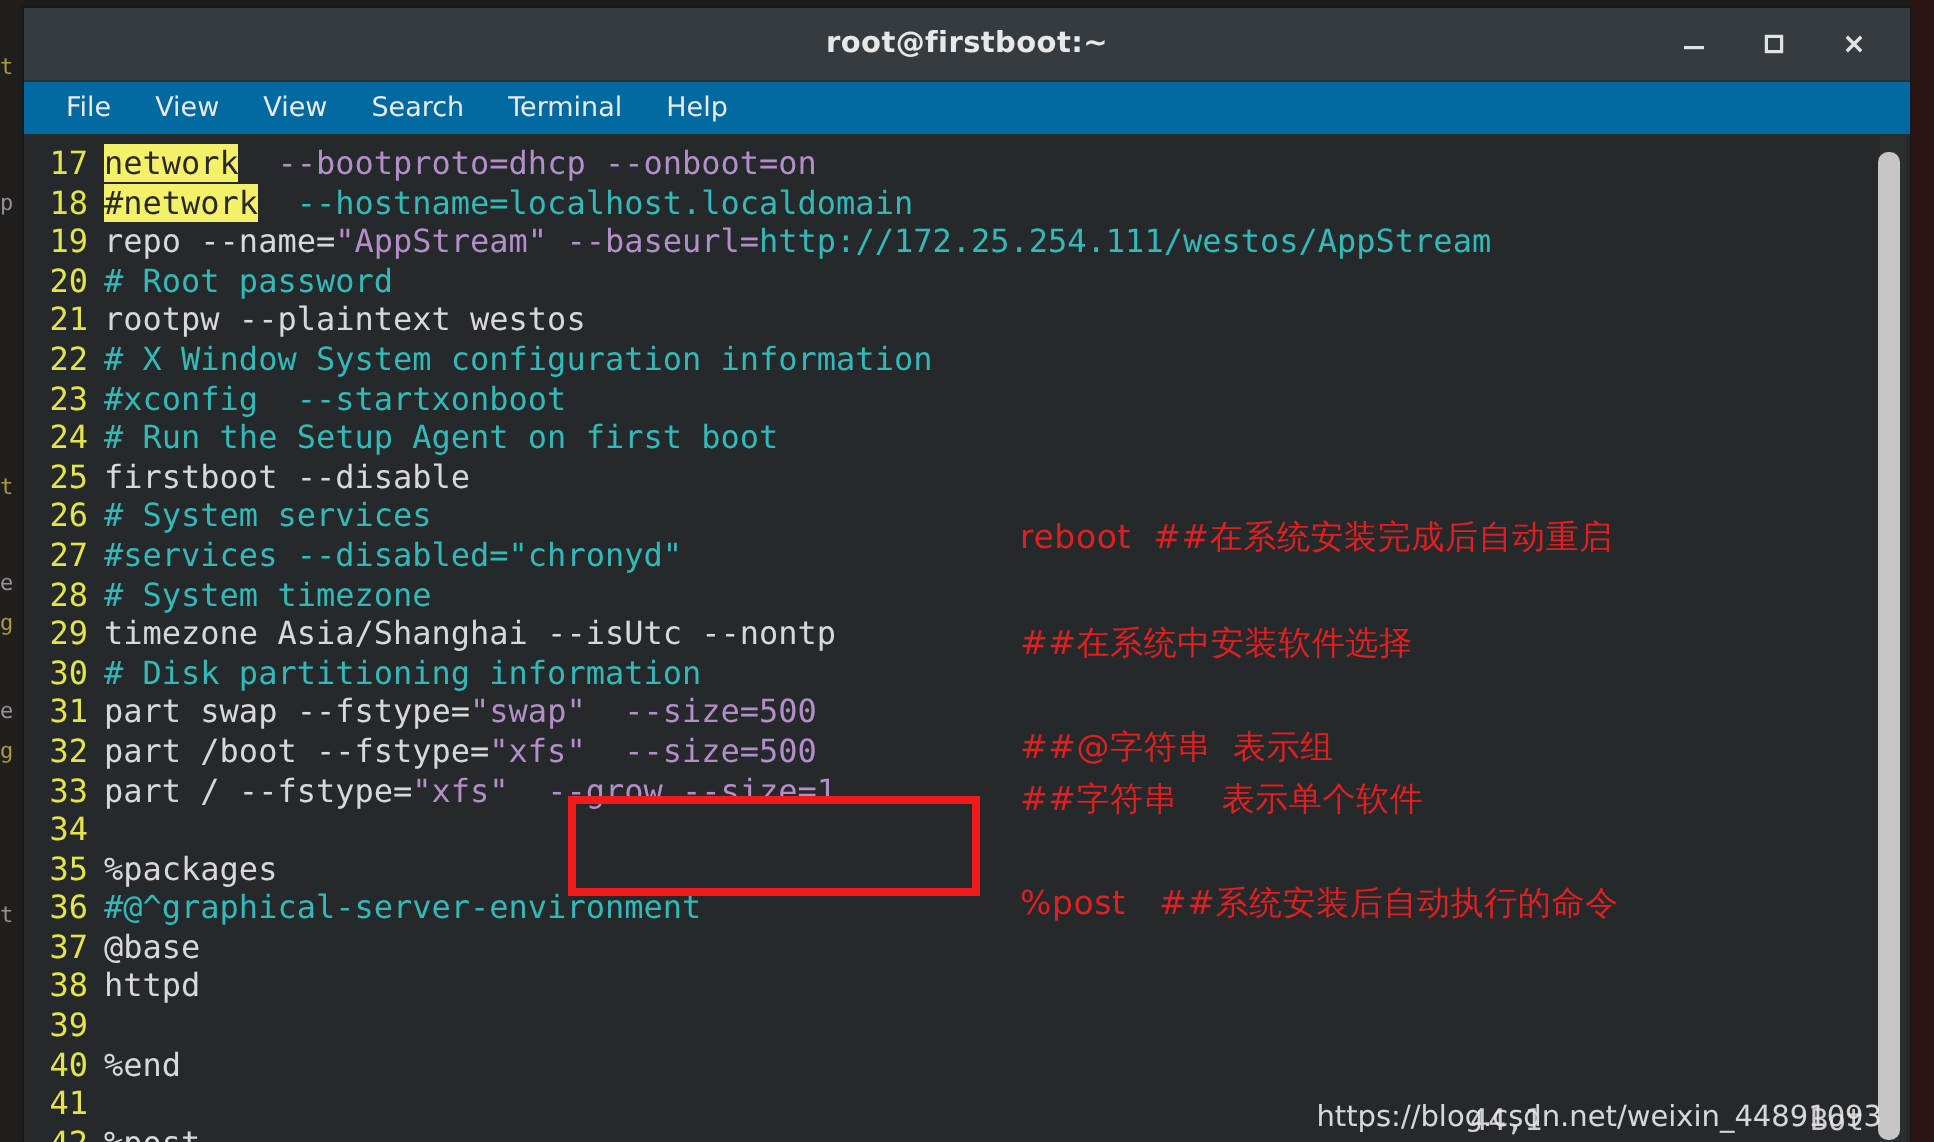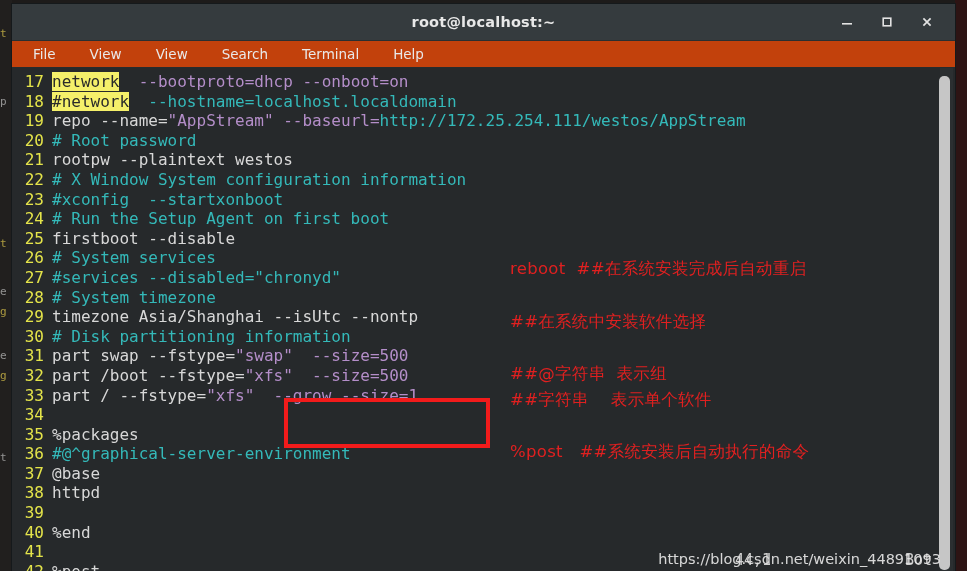--- a/index.html
+++ b/index.html
@@ -99,25 +99,25 @@
     line-height: 1;
     cursor: pointer;
     user-select: none;
   }
   .win-btn svg { display: block; }
 
   
   #menu-bar {
     height: 26px;
     flex: 0 0 26px;
-    background: #c2410c;
+    background: #0369a1;
     display: flex;
     align-items: center;
     padding-left: 10px;
-    gap: 12px;
+    gap: 0px;
     border-bottom: 1px solid #262b2d;
   }
   .menu-item {
     color: #e9e9e9;
     font-size: 13.5px;
     padding: 3px 11px;
     cursor: pointer;
     font-family: "DejaVu Sans", sans-serif;
     white-space: nowrap;
   }
@@ -249,21 +249,21 @@
       <div class="desktop-ghost grey" style="top: 350px;">e</div>
       <div class="desktop-ghost" style="top: 370px;">g</div>
       <div class="desktop-ghost grey" style="top: 452px;">t</div>
     </div>
   <div id="desktop-right-strip"></div>
 </div>
 
 <div id="terminal-window">
 
   <div id="title-bar">
-    <div id="window-title">root@localhost:~</div>
+    <div id="window-title">root@firstboot:~</div>
     <div id="window-controls">
       <div class="win-btn">
         <svg width="14" height="14" viewBox="0 0 14 14" aria-hidden="true">
           <rect x="2" y="8" width="10" height="1.6" fill="#e3e3e3"></rect>
         </svg>
       </div>
       <div class="win-btn">
         <svg width="14" height="14" viewBox="0 0 14 14" aria-hidden="true">
           <rect x="3.2" y="3.2" width="7.6" height="7.6" fill="none" stroke="#e3e3e3" stroke-width="1.6"></rect>
         </svg>

